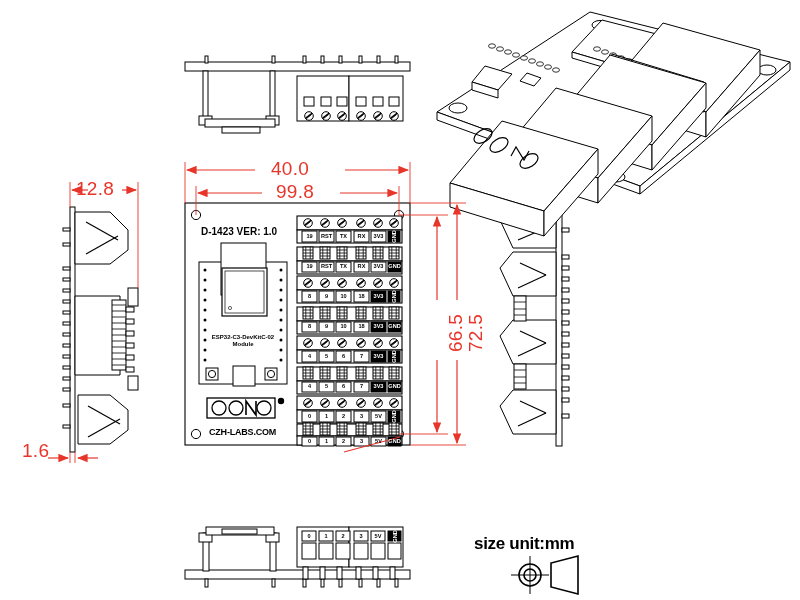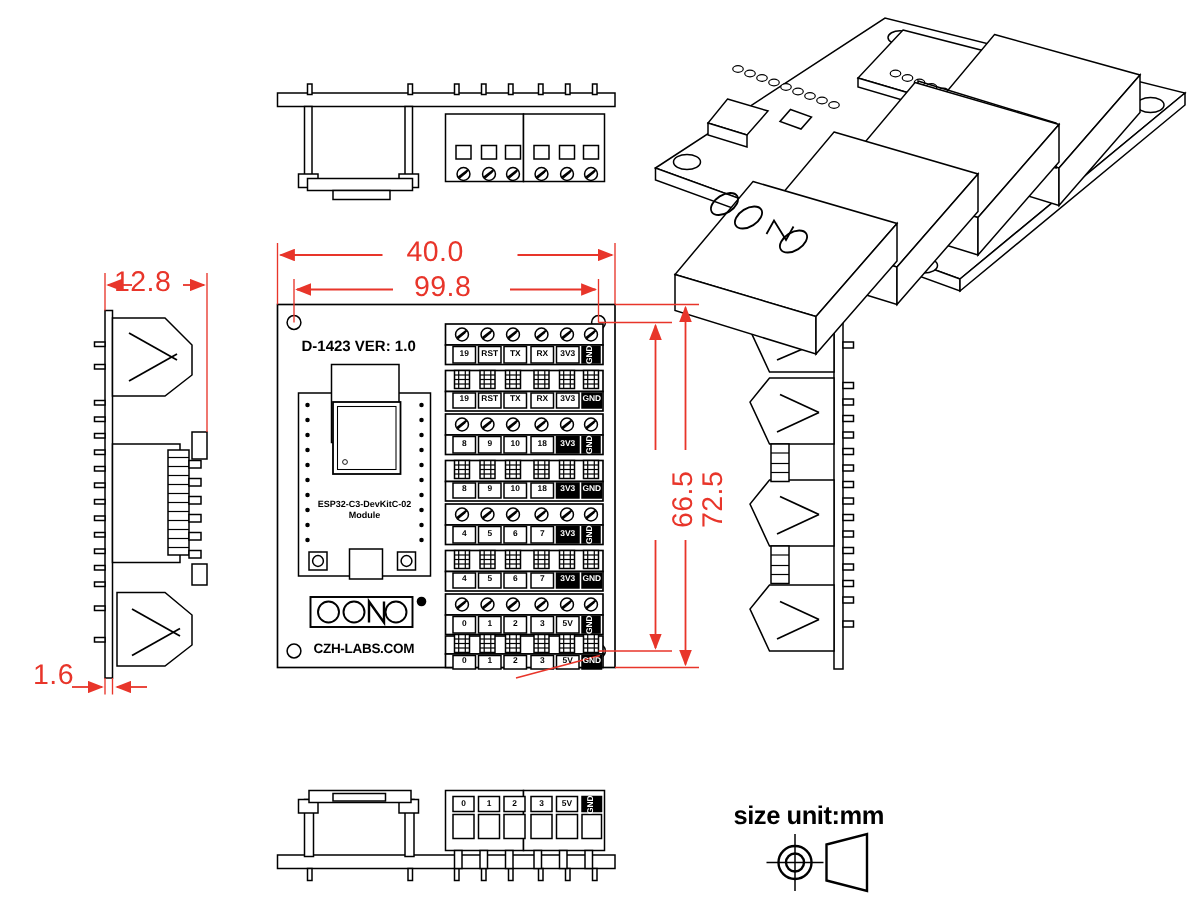--- a/index.html
+++ b/index.html
@@ -558,21 +558,21 @@
 <div class="lbl dim rot" style="left:445px;top:352px;">66.5</div>
 <div class="lbl dim rot" style="left:465px;top:352px;">72.5</div>
 <div class="lbl dim" style="left:76px;top:178px;">12.8</div>
 <div class="lbl dim" style="left:22px;top:440px;">1.6</div>
 
 <div class="lbl silk-big" style="left:201px;top:226px;">D-1423 VER: 1.0</div>
 <div class="lbl silk-mod" style="left:199px;top:334px;width:88px;">ESP32-C3-DevKitC-02</div>
 <div class="lbl silk-mod" style="left:199px;top:341px;width:88px;">Module</div>
 <div class="lbl silk-url" style="left:209px;top:427px;">CZH-LABS.COM</div>
 
-<div class="lbl unit" style="left:489px;top:534px;">size unit:mm</div>
+<div class="lbl unit" style="left:474px;top:534px;">size unit:mm</div>
 
 <div class="tl" style="left:302px;top:233px;width:15px;">19</div>
 <div class="tl" style="left:319px;top:233px;width:15px;">RST</div>
 <div class="tl" style="left:336px;top:233px;width:15px;">TX</div>
 <div class="tl" style="left:354px;top:233px;width:15px;">RX</div>
 <div class="tl" style="left:371px;top:233px;width:15px;">3V3</div>
 <div class="tl white vert" style="left:382px;top:233px;width:24px;">GND</div>
 
 <div class="tl" style="left:302px;top:263px;width:15px;">19</div>
 <div class="tl" style="left:319px;top:263px;width:15px;">RST</div>

